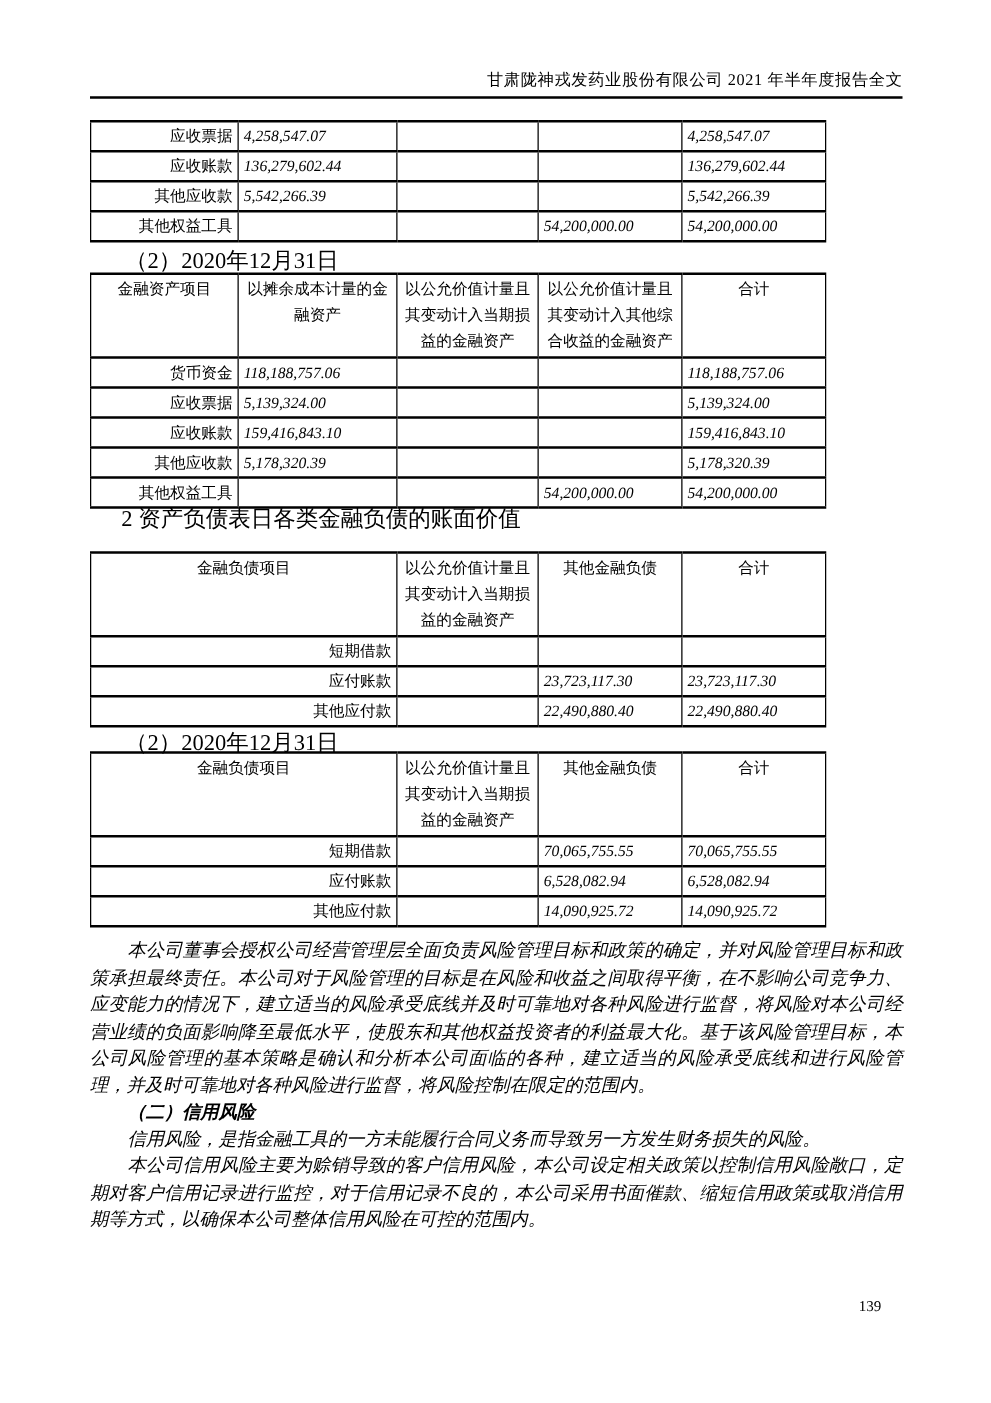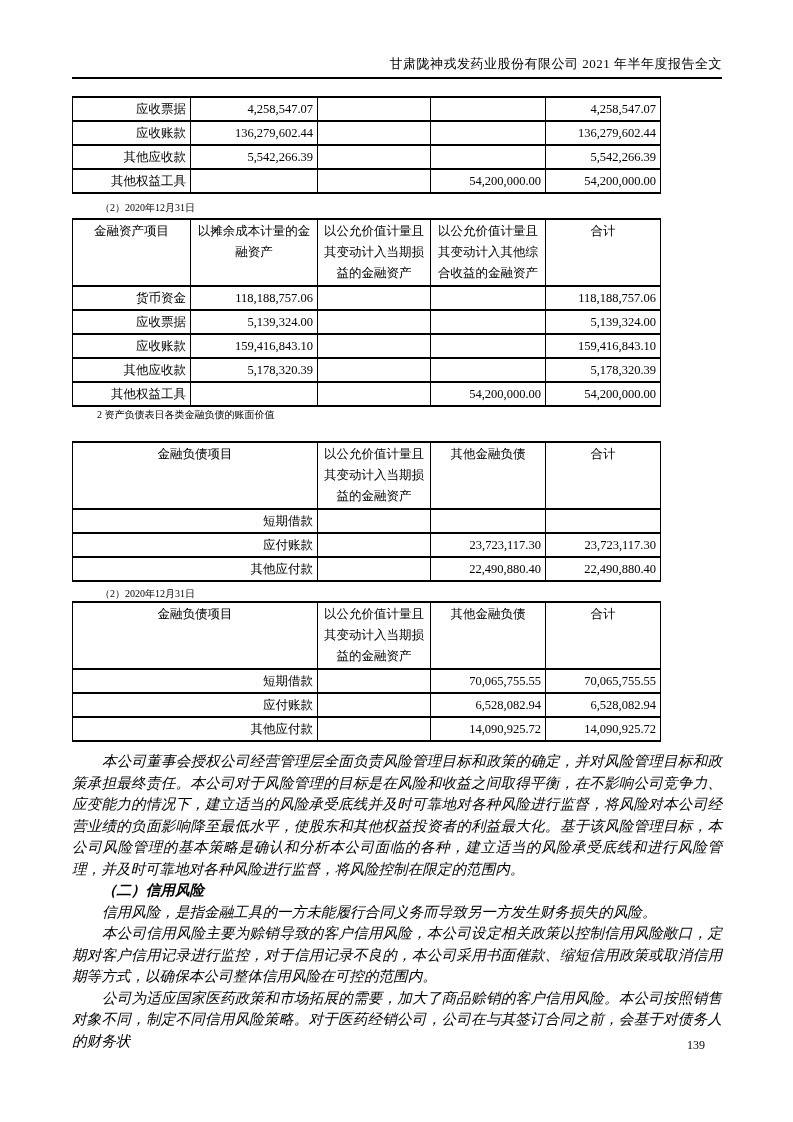--- a/index.html
+++ b/index.html
@@ -23,24 +23,24 @@
   .fin-table th, .fin-table td {
     border:1px solid #000; border-top-width:2px; border-bottom-width:2px;
     overflow:hidden;
   }
   .fin-table th {
     font-weight:normal; text-align:center; vertical-align:top;
     line-height:21px; padding:1px 3px; height:64px;
   }
   .fin-table td { height:23px; padding:1px 4px; line-height:20px; vertical-align:middle; }
   .fin-table td.lbl { text-align:right; }
-  .fin-table td.num { text-align:right; }
+  .fin-table td.num { text-align:left;font-style:italic; }
   .caption {
     position:absolute; left:72px; width:650px; padding-left:28px;
-    font-size:10px; line-height:20px;font-family:Liberation Serif, serif;
+    font-size:18px; line-height:20px;font-family:Liberation Serif, serif;
   }
   .body-text {
     position:absolute; top:751px; left:72px; width:650px;
     font-size:14.6px; line-height:21.5px; text-align:justify;font-style:italic;
   }
   .body-text p { text-indent:2.05em; }
   .body-text p.bold-head { font-weight:bold; }
   .page-number {
     position:absolute; top:1038px; left:687px; width:36px;
     font-size:12px; 
@@ -228,18 +228,17 @@
           <td class="num">14,090,925.72</td>
         </tr>
       </tbody>
   </table>
 
   <div class="body-text">
     <p>本公司董事会授权公司经营管理层全面负责风险管理目标和政策的确定，并对风险管理目标和政策承担最终责任。本公司对于风险管理的目标是在风险和收益之间取得平衡，在不影响公司竞争力、应变能力的情况下，建立适当的风险承受底线并及时可靠地对各种风险进行监督，将风险对本公司经营业绩的负面影响降至最低水平，使股东和其他权益投资者的利益最大化。基于该风险管理目标，本公司风险管理的基本策略是确认和分析本公司面临的各种，建立适当的风险承受底线和进行风险管理，并及时可靠地对各种风险进行监督，将风险控制在限定的范围内。</p>
     <p class="bold-head">（二）信用风险</p>
     <p>信用风险，是指金融工具的一方未能履行合同义务而导致另一方发生财务损失的风险。</p>
     <p>本公司信用风险主要为赊销导致的客户信用风险，本公司设定相关政策以控制信用风险敞口，定期对客户信用记录进行监控，对于信用记录不良的，本公司采用书面催款、缩短信用政策或取消信用期等方式，以确保本公司整体信用风险在可控的范围内。</p>
-    <p>公司为适应国家医药政策和市场拓展的需要，加大了商品赊销的客户信用风险。本公司按照销售对象不同，制定不同信用风险策略。对于医药经销公司，公司在与其签订合同之前，会基于对债务人的财务状</p>
   </div>
 
   <div class="page-number">139</div>
 
 </div>
 
 </body></html>

